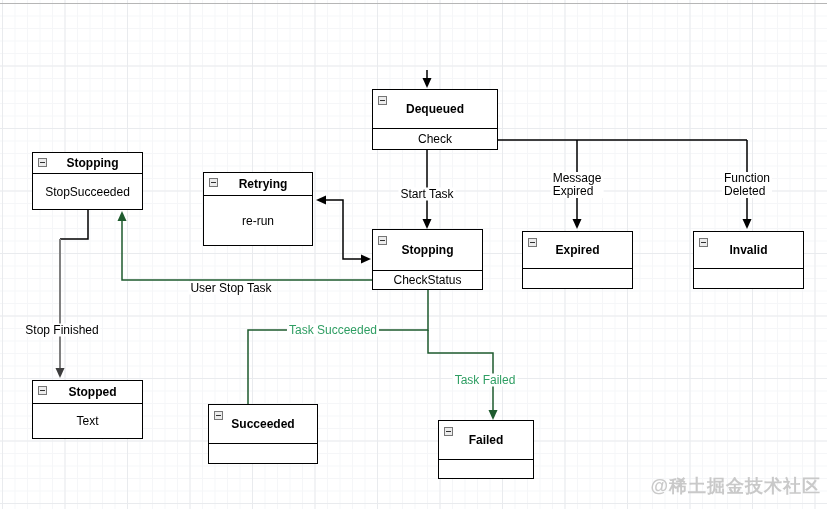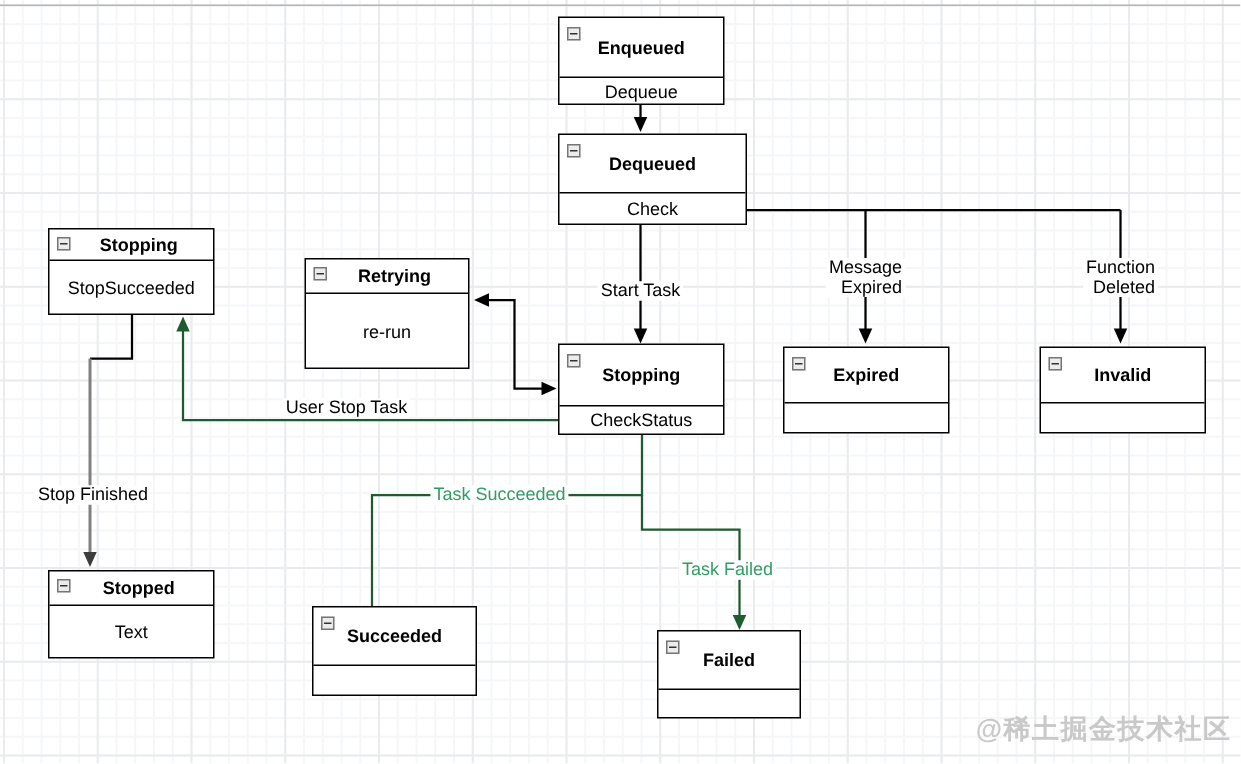--- a/index.html
+++ b/index.html
@@ -38,21 +38,21 @@
     background:#ececec;border:1px solid #757575;box-sizing:border-box;
   }
   .collapse::after{
     content:"";position:absolute;left:1px;right:1px;top:3px;height:1px;background:#333;
   }
   .node.shorttitle .collapse{top:5px;}
 
   .elabel{
     position:absolute;transform:translate(-50%,-50%);
     background:#fff;font-size:12px;line-height:13px;color:#000;
-    padding:0 2px;white-space:nowrap;text-align:right;
+    padding:0 2px;white-space:nowrap;text-align:left;
   }
   .elabel.green{color:#2f9e63;}
   .watermark{
     position:absolute;right:6px;bottom:11px;
     font-size:18px;color:#c9c9c9;letter-spacing:1px;font-weight:bold;
   }
 </style>
 </head>
 <body>
 
@@ -82,25 +82,20 @@
     <path d="M60 239 V369" stroke="#808080" stroke-width="2" fill="none"></path>
     <polygon points="60,378 55.5,368 64.5,368" fill="#3d3d3d"></polygon>
 
     <path d="M428 290 V330 H248 V409" stroke="#1e5b2e" stroke-width="1.5" fill="none"></path>
     <polygon points="248,419 243.5,409 252.5,409" fill="#1e5b2e"></polygon>
 
     <path d="M428 330 V353 H493 V410" stroke="#1e5b2e" stroke-width="1.5" fill="none"></path>
     <polygon points="493,420 488.5,410 497.5,410" fill="#1e5b2e"></polygon>
   </svg>
 
-  <div class="node" style="left:372px;top:11px;width:111px;height:59px">
-    <div class="collapse"></div>
-    <div class="title" style="height:40px">Enqueued</div>
-    <div class="row">Dequeue</div>
-  </div>
 
   <div class="node" style="left:372px;top:89px;width:126px;height:61px">
     <div class="collapse"></div>
     <div class="title" style="height:39px">Dequeued</div>
     <div class="row">Check</div>
   </div>
 
   <div class="node shorttitle" style="left:32px;top:152px;width:111px;height:58px">
     <div class="collapse"></div>
     <div class="title" style="height:21px;padding-left:10px">Stopping</div>
@@ -154,21 +149,21 @@
   <div class="elabel" style="left:577px;top:185px">
     <div>Message</div>
     <div>Expired</div>
   </div>
 
   <div class="elabel" style="left:747px;top:185px">
     <div>Function</div>
     <div>Deleted</div>
   </div>
 
-  <div class="elabel" style="left:231px;top:272px">User Stop Task</div>
+  <div class="elabel" style="left:231px;top:288px">User Stop Task</div>
 
   <div class="elabel" style="left:62px;top:330px">Stop Finished</div>
 
   <div class="elabel green" style="left:333px;top:330px">Task Succeeded</div>
 
   <div class="elabel green" style="left:485px;top:380px">Task Failed</div>
 
   <div class="watermark">@稀土掘金技术社区</div>
 </div>
 

